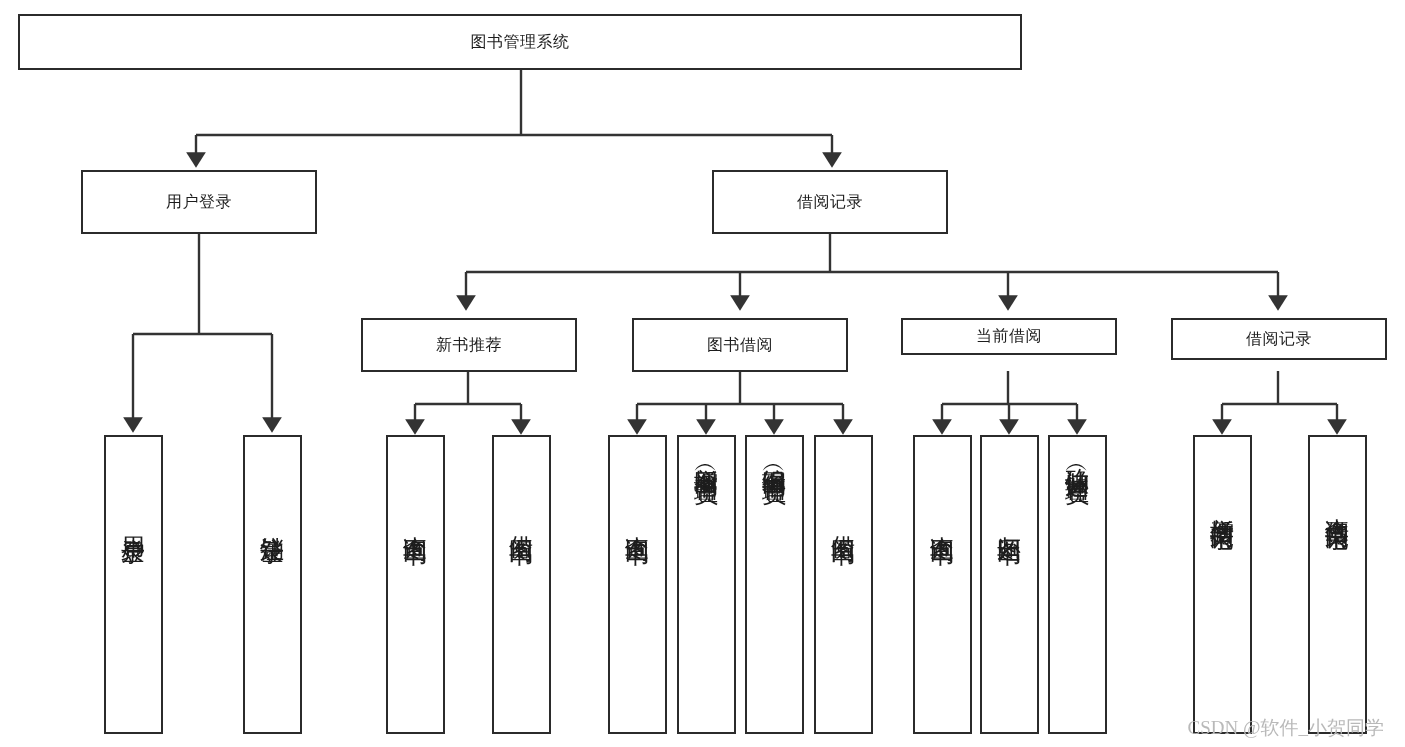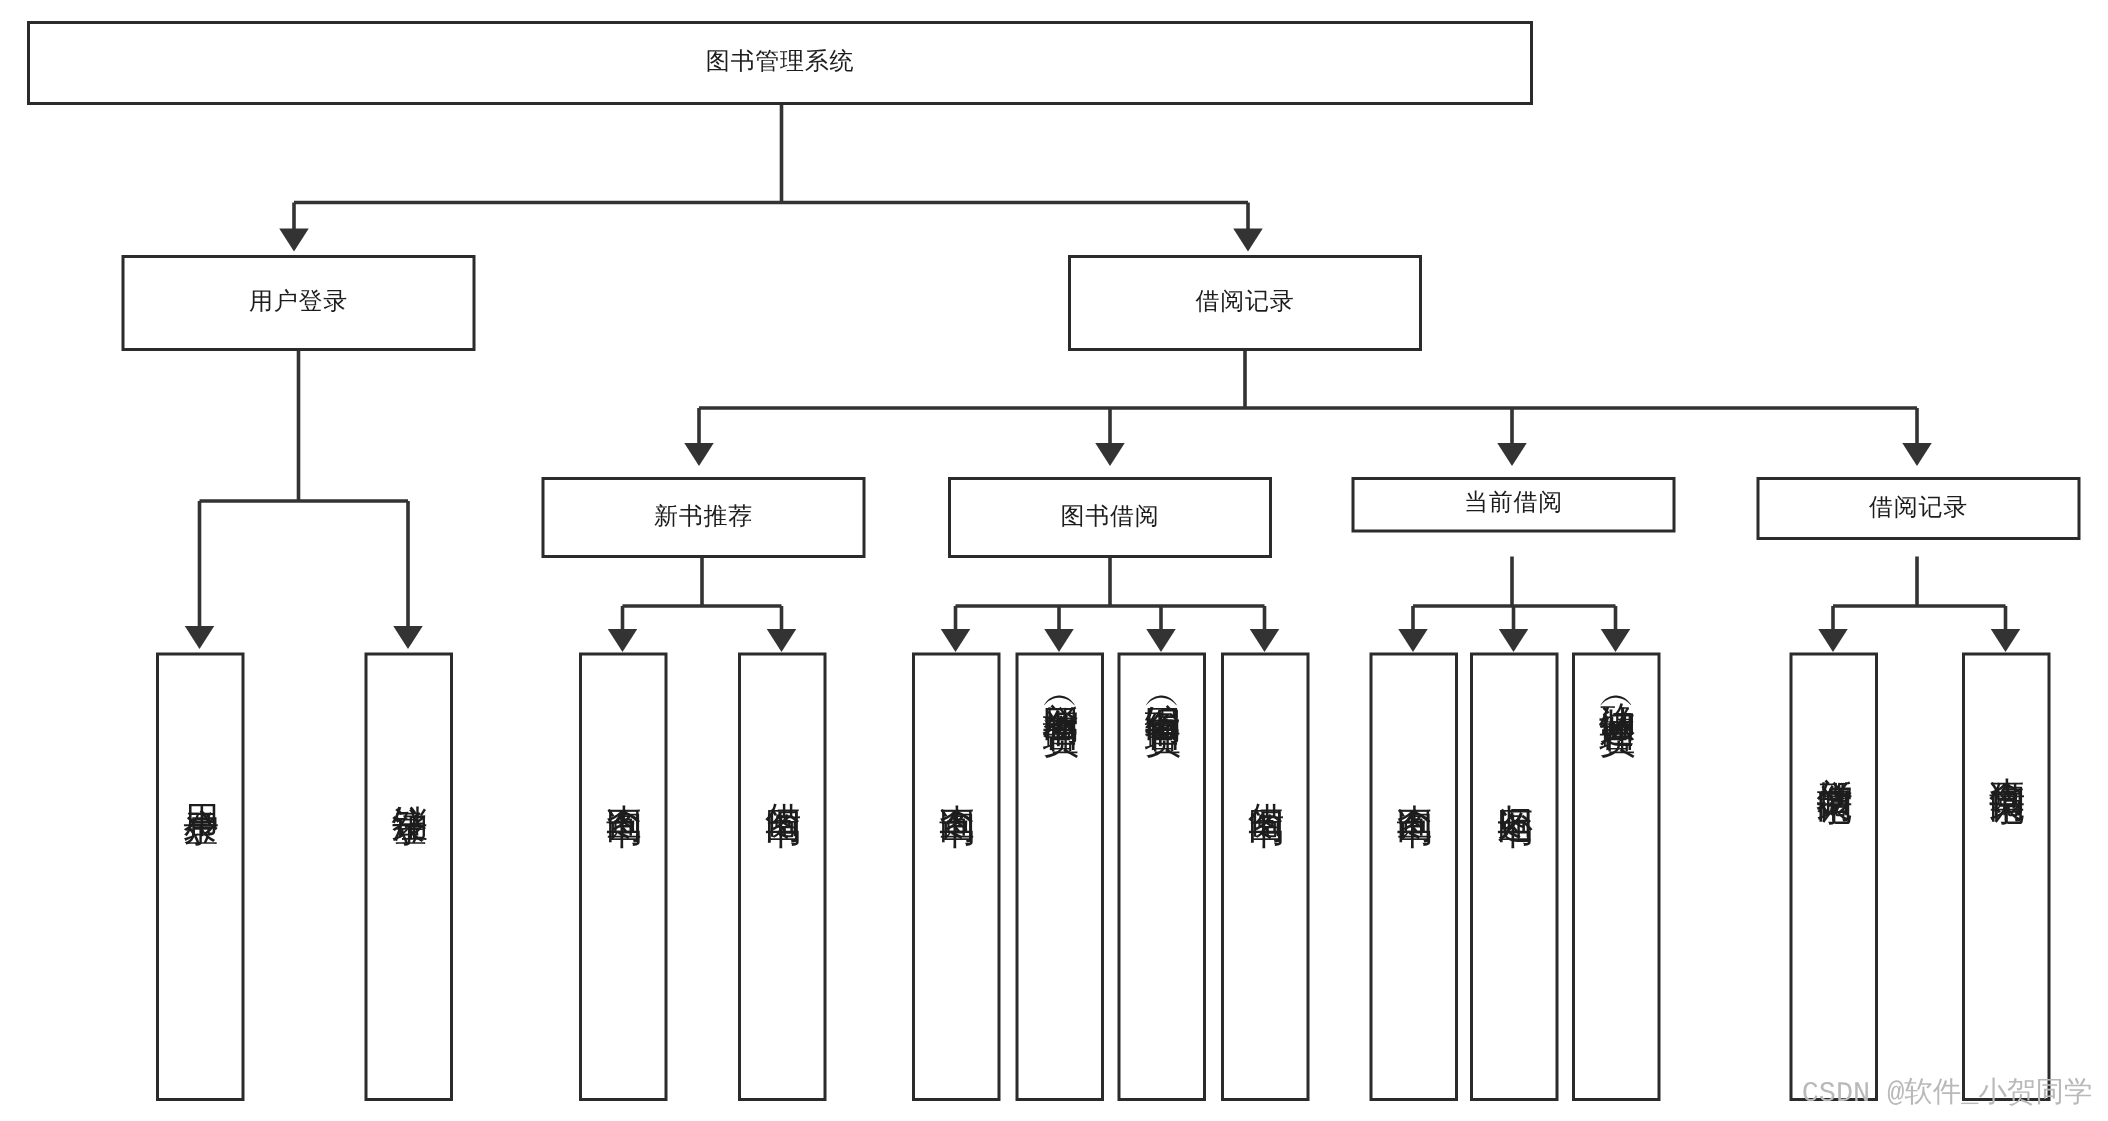--- a/index.html
+++ b/index.html
@@ -64,25 +64,25 @@
     margin-top: 74px;
   }
   .node-box.vertical.mid2 .node-label {
     margin-top: 56px;
   }
   .node-box.vertical.top .node-label {
     margin-top: 6px;
   }
   .watermark {
     position: absolute;
-    right: 10px;
+    right: 21px;
     bottom: 6px;
     font-size: 19px;
     color: #b9b9b9;
-    font-family: Liberation Mono, monospace;
+    font-family: Liberation Serif, serif;
     white-space: nowrap;
     pointer-events: none;
   }
 </style>
 </head>
 <body>
 
 <div id="diagram-root">
 
   <svg class="diagram-canvas" viewBox="0 0 1405 747">

